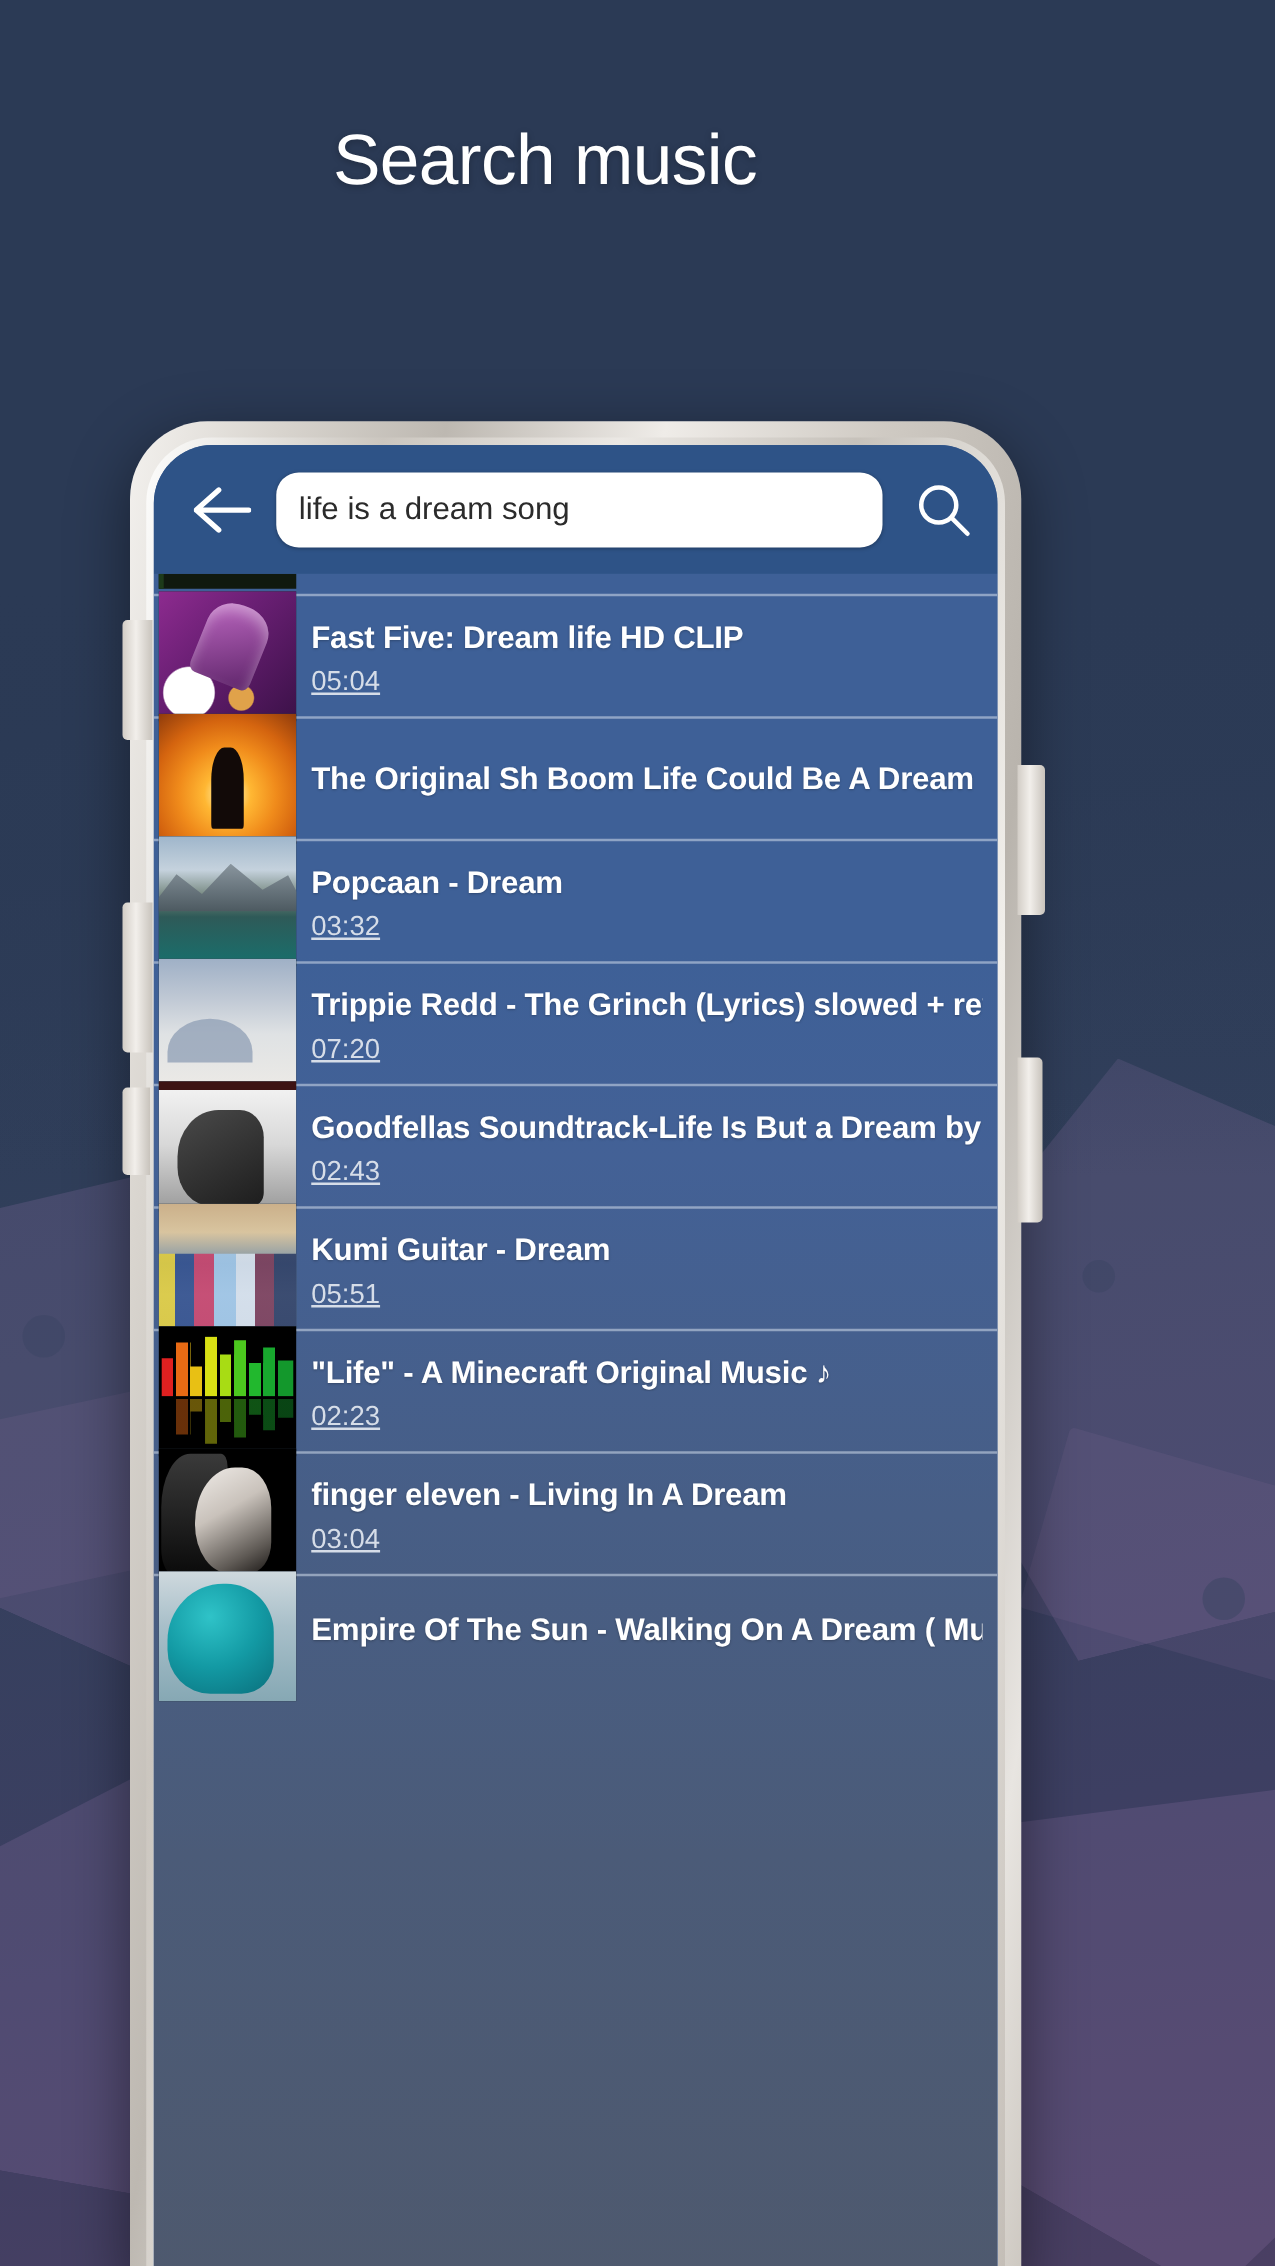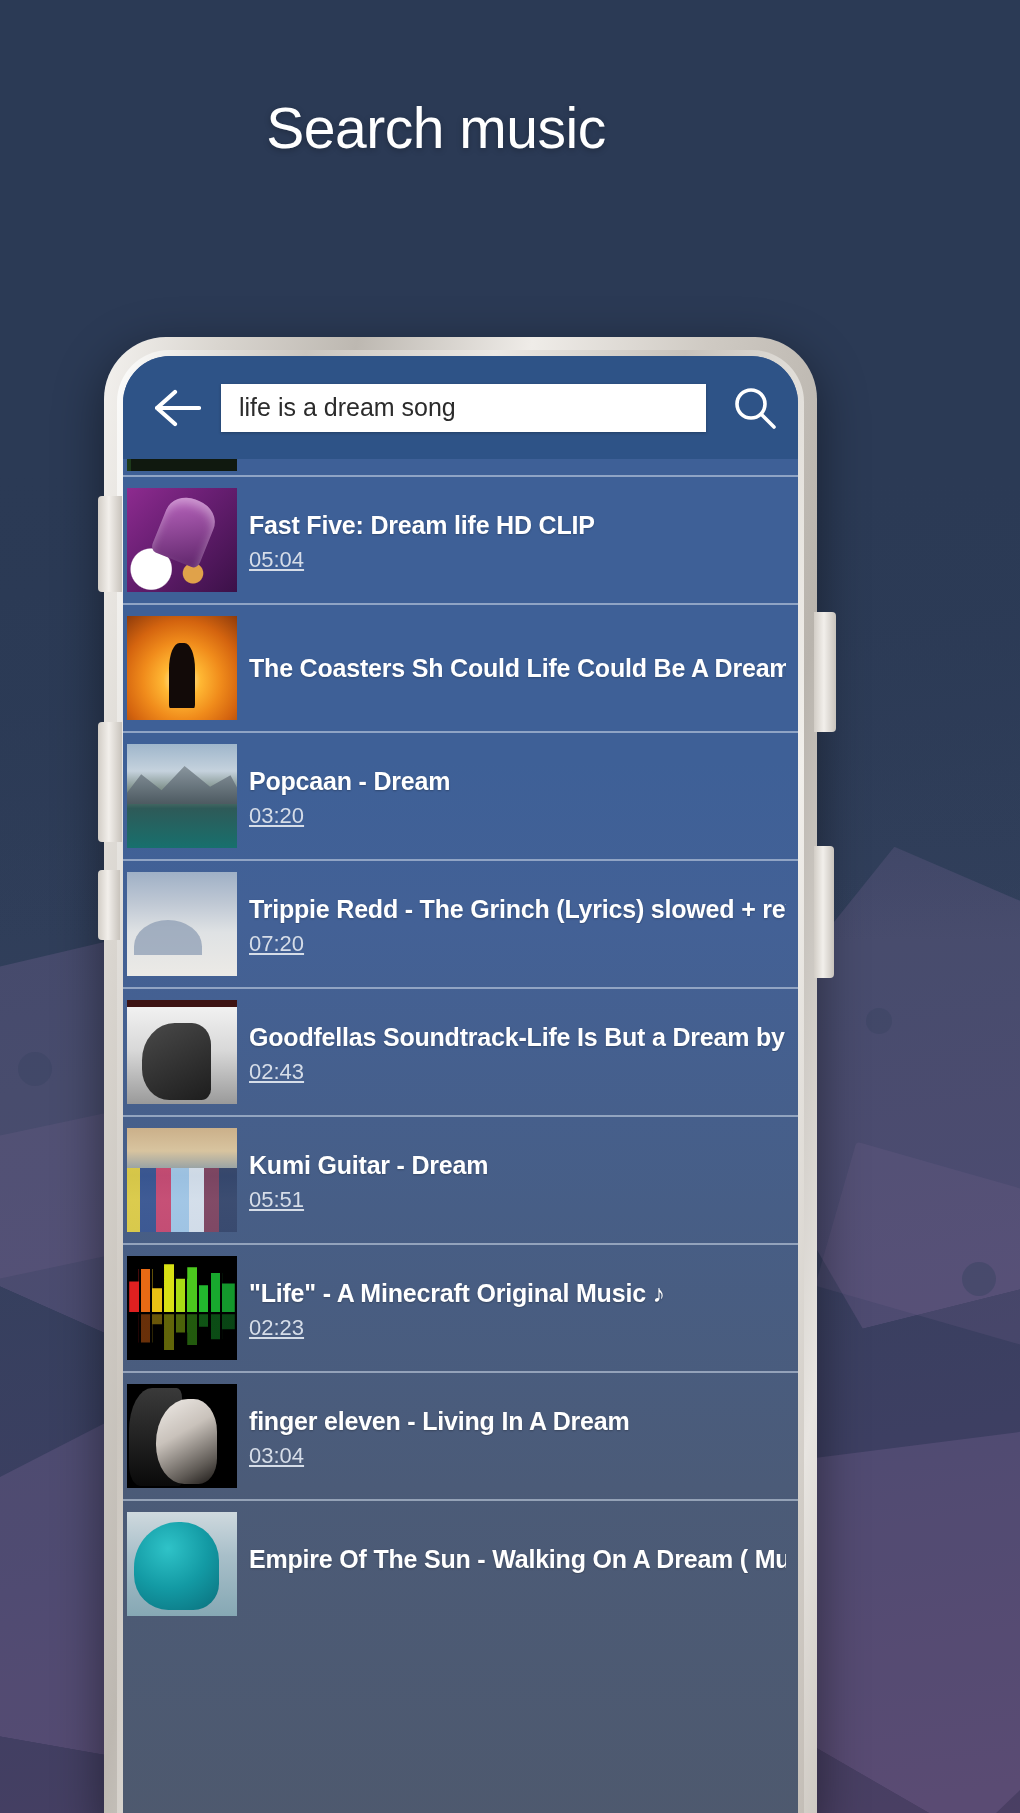--- a/index.html
+++ b/index.html
@@ -94,24 +94,24 @@
     z-index: 3;
   }
   #back-btn {
     width: 62px; height: 62px;
     display: flex; align-items: center; justify-content: center;
     flex: 0 0 auto;
     cursor: pointer;
   }
   #search-box {
     flex: 1 1 auto;
-    height: 48px;
+    height: 60px;
     margin: 0 6px 0 12px;
     background: #ffffff;
-    border-radius: 0;
+    border-radius: 18px;
     display: flex; align-items: center;
     padding: 0 18px;
     box-shadow: 0 1px 3px rgba(0,0,0,0.25);
   }
   #search-value {
     font-size: 25px;
     color: #2b2b2b;
     font-weight: 400;
     white-space: nowrap; overflow: hidden;
   }
@@ -134,21 +134,21 @@
     overflow: hidden;
   }
   #partial-row .thumb-sliver {
     position: absolute; left: 4px; top: -58px;
     width: 110px; height: 70px;
     background: #10190f;
     border-left: 4px solid #1d3a1a;
   }
   .row {
     position: relative;
-    height: 128px;
+    height: 98px;
     display: flex;
     align-items: center;
     padding: 0 8px 0 4px;
     border-top: 2px solid rgba(210,220,235,0.55);
     cursor: pointer;
   }
   .thumb {
     flex: 0 0 auto;
     width: 110px; height: 104px;
     margin-right: 12px;
@@ -377,31 +377,31 @@
           <div class="title">Fast Five: Dream life HD CLIP</div>
           <div class="dur">05:04</div>
         </div>
       </div>
 
       <div class="row">
         <div class="thumb">
           <div class="art art-sunset"></div>
         </div>
         <div class="meta">
-          <div class="title">The Coasters   Sh Could Life Could Be A Dream</div>
+          <div class="title">The Original   Sh Boom Life Could Be A Dream</div>
         </div>
       </div>
 
       <div class="row">
         <div class="thumb">
           <div class="art art-mountain"></div>
         </div>
         <div class="meta">
           <div class="title">Popcaan - Dream</div>
-          <div class="dur">03:20</div>
+          <div class="dur">03:32</div>
         </div>
       </div>
 
       <div class="row">
         <div class="thumb">
           <div class="art art-snow"></div>
         </div>
         <div class="meta">
           <div class="title">Trippie Redd - The Grinch (Lyrics) slowed + rever...</div>
           <div class="dur">07:20</div>

